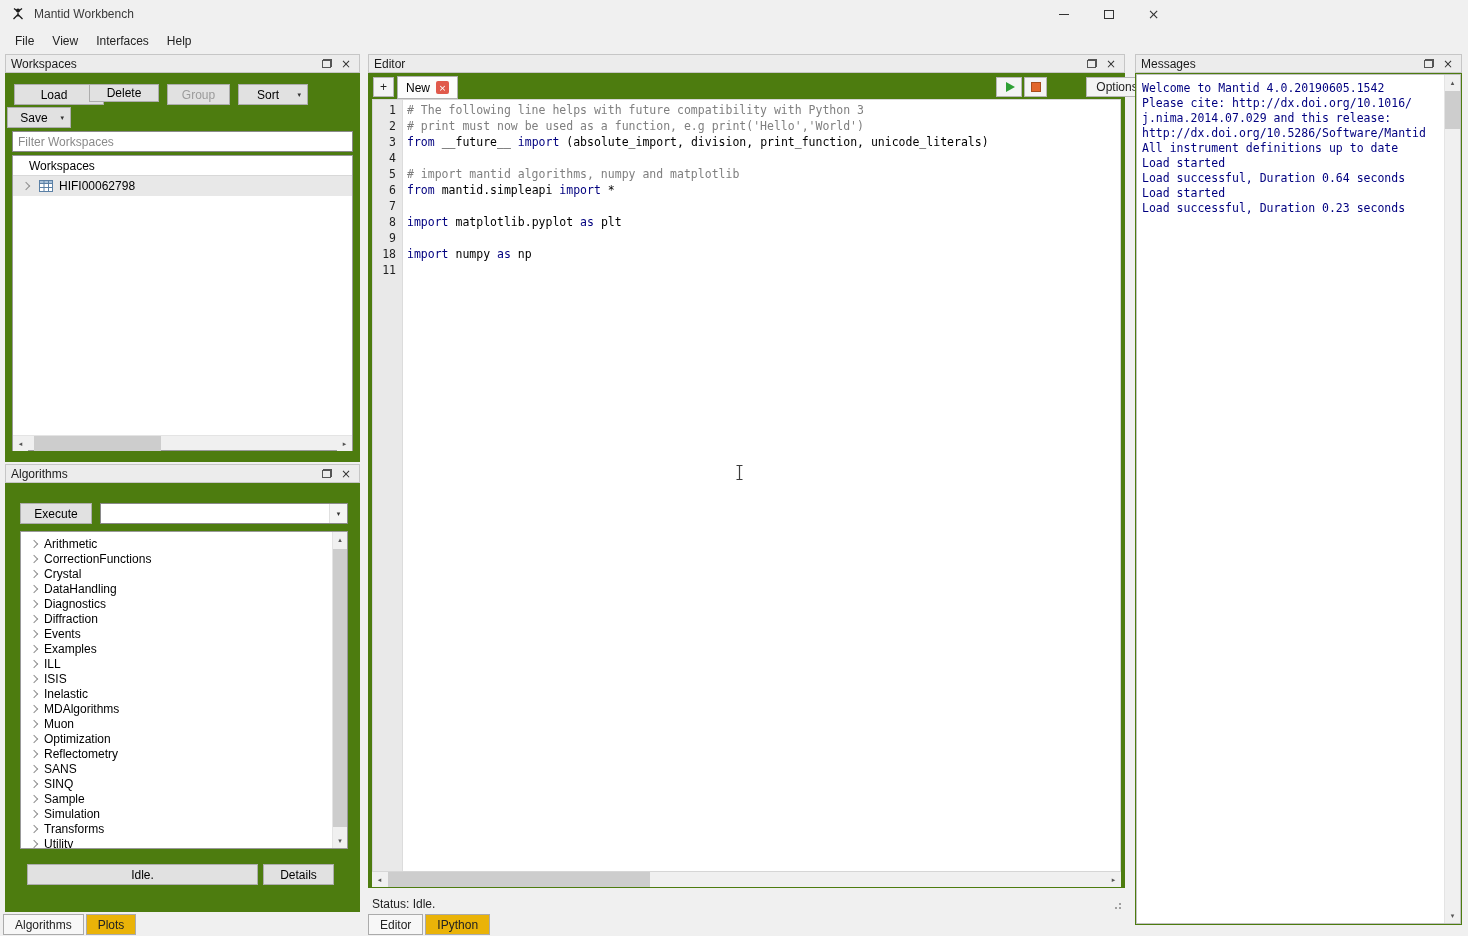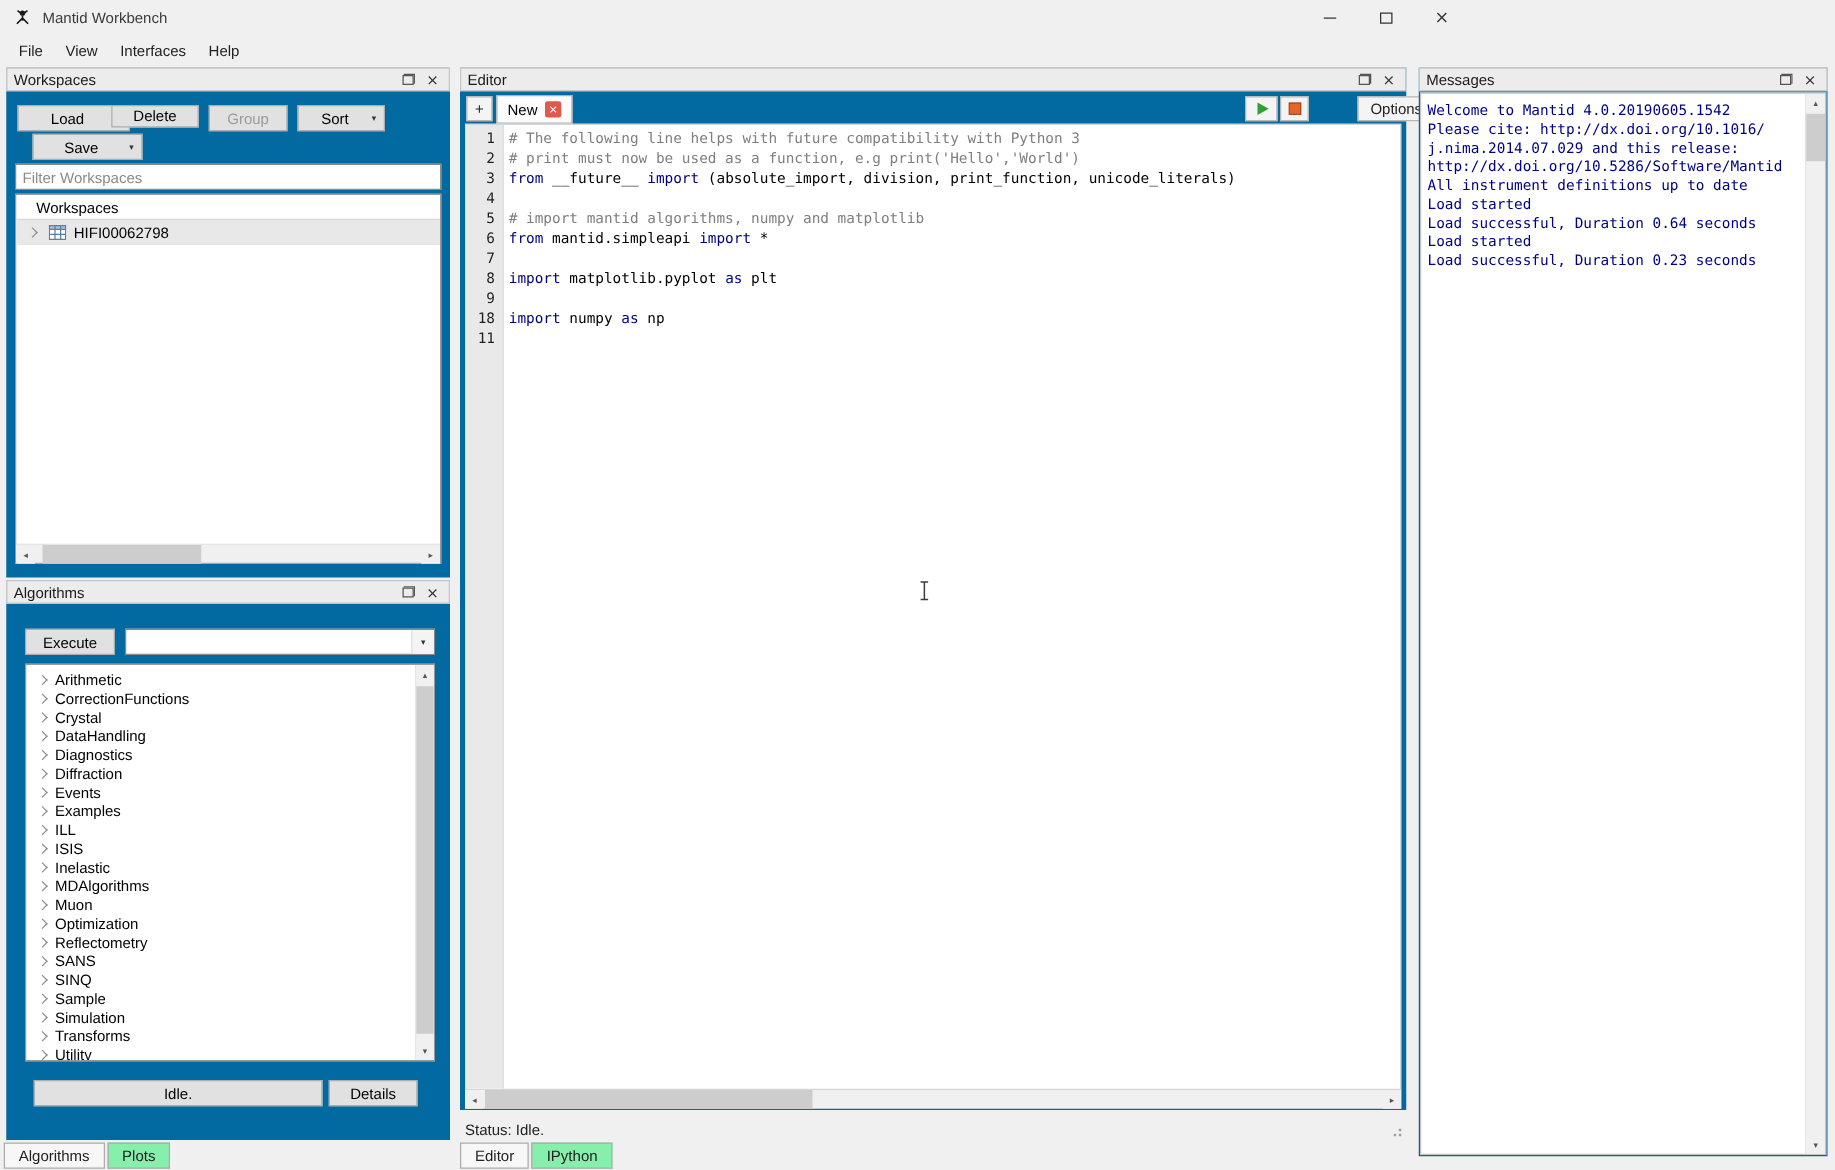--- a/index.html
+++ b/index.html
@@ -12,21 +12,21 @@
 .wtitle{margin-left:8px;color:#3b3b3b}
 .wctrls{position:absolute;right:0;top:0;height:28px;display:flex}
 .wctrl{width:45px;height:28px;display:flex;align-items:center;justify-content:center}
 .i-min{width:10px;height:1px;background:#333}
 .i-max{width:10px;height:9px;border:1px solid #333}
 .i-xbig{font-size:14px;line-height:1;color:#333;font-family:"DejaVu Sans",sans-serif}
 .menubar{position:absolute;left:0;top:28px;width:1356px;height:26px;display:flex;align-items:center;padding-left:6px}
 .menu-item{padding:4px 9px;color:#222}
 
 
-.dock{position:absolute;background:#0369a1}
+.dock{position:absolute;background:#4d7c0f}
 .dock-title{position:absolute;left:0;top:0;right:0;height:19px;background:#ececec;border:1px solid #c6c6c6;display:flex;align-items:center;padding:0 5px}
 .dock-title .dtitle{flex:1;color:#1a1a1a}
 .dicon{width:16px;height:14px;display:flex;align-items:center;justify-content:center;margin-left:3px}
 .i-float{position:relative;width:10px;height:9px}
 .i-float::before{content:"";position:absolute;right:0;top:0;width:7px;height:6px;border:1px solid #555}
 .i-float::after{content:"";position:absolute;left:0;bottom:0;width:7px;height:6px;border:1px solid #555;background:#ececec}
 .i-x{font-size:12px;line-height:1;color:#333;font-family:"DejaVu Sans",sans-serif}
 
 
 .btn{position:absolute;background:#e1e1e1;border:1px solid #adadad;display:flex;align-items:center;justify-content:center;color:#000}
@@ -72,21 +72,21 @@
 .ctext{padding-left:4px;white-space:pre}
 .tok-c{color:#7f7f7f}
 .tok-k{color:#00007f;font-weight:normal}
 .tok-p{color:#000}
 
 
 .statusrow{position:absolute;display:flex;align-items:center;color:#222}
 .grip{position:absolute;width:10px;height:10px}
 .grip::before{content:"";position:absolute;right:1px;bottom:1px;width:2px;height:2px;background:#a0a0a0;box-shadow:-4px 0 0 #a0a0a0,0 -4px 0 #a0a0a0}
 .tabbar{position:absolute;display:flex;align-items:flex-start}
-.btab{height:21px;display:flex;align-items:center;padding:0 11px;border:1px solid #ababab;background:#86efac;color:#222;margin-right:2px}
+.btab{height:21px;display:flex;align-items:center;padding:0 11px;border:1px solid #ababab;background:#eab308;color:#222;margin-right:2px}
 .btab.sel{background:#f7f7f7}
 
 
 .msg-area{position:absolute;background:#fff;border:1px solid #c2c2c2;overflow:hidden}
 .msg-lines{position:absolute;left:5px;top:6px;right:18px;font-family:"DejaVu Sans Mono","Liberation Mono",monospace;font-size:11.5px;line-height:15px;color:#000080;white-space:pre}
 
 .ibeam{position:absolute}
 </style>
 </head>
 <body>
@@ -135,21 +135,21 @@
   <div class="btn" style="left:84px;top:30px;width:70px;height:18px">
     <span>Delete</span>
   </div>
   <div class="btn dis" style="left:162px;top:30px;width:63px;height:21px">
     <span>Group</span>
   </div>
   <div class="btn" style="left:233px;top:30px;width:70px;height:21px">
     <span style="margin-right:10px">Sort</span>
     <span class="arr">▾</span>
   </div>
-  <div class="btn" style="left:21px;top:53px;width:88px;height:21px">
+  <div class="btn" style="left:2px;top:53px;width:64px;height:21px">
     <span style="margin-right:10px">Save</span>
     <span class="arr">▾</span>
   </div>
 
   <input class="tinput" style="left: 7px; top: 77px; width: 341px; height: 21px;" placeholder="Filter Workspaces">
 
   <div class="tree" style="left:7px;top:101px;width:341px;height:296px">
     <div class="tree-head">
       <span>Workspaces</span>
     </div>

